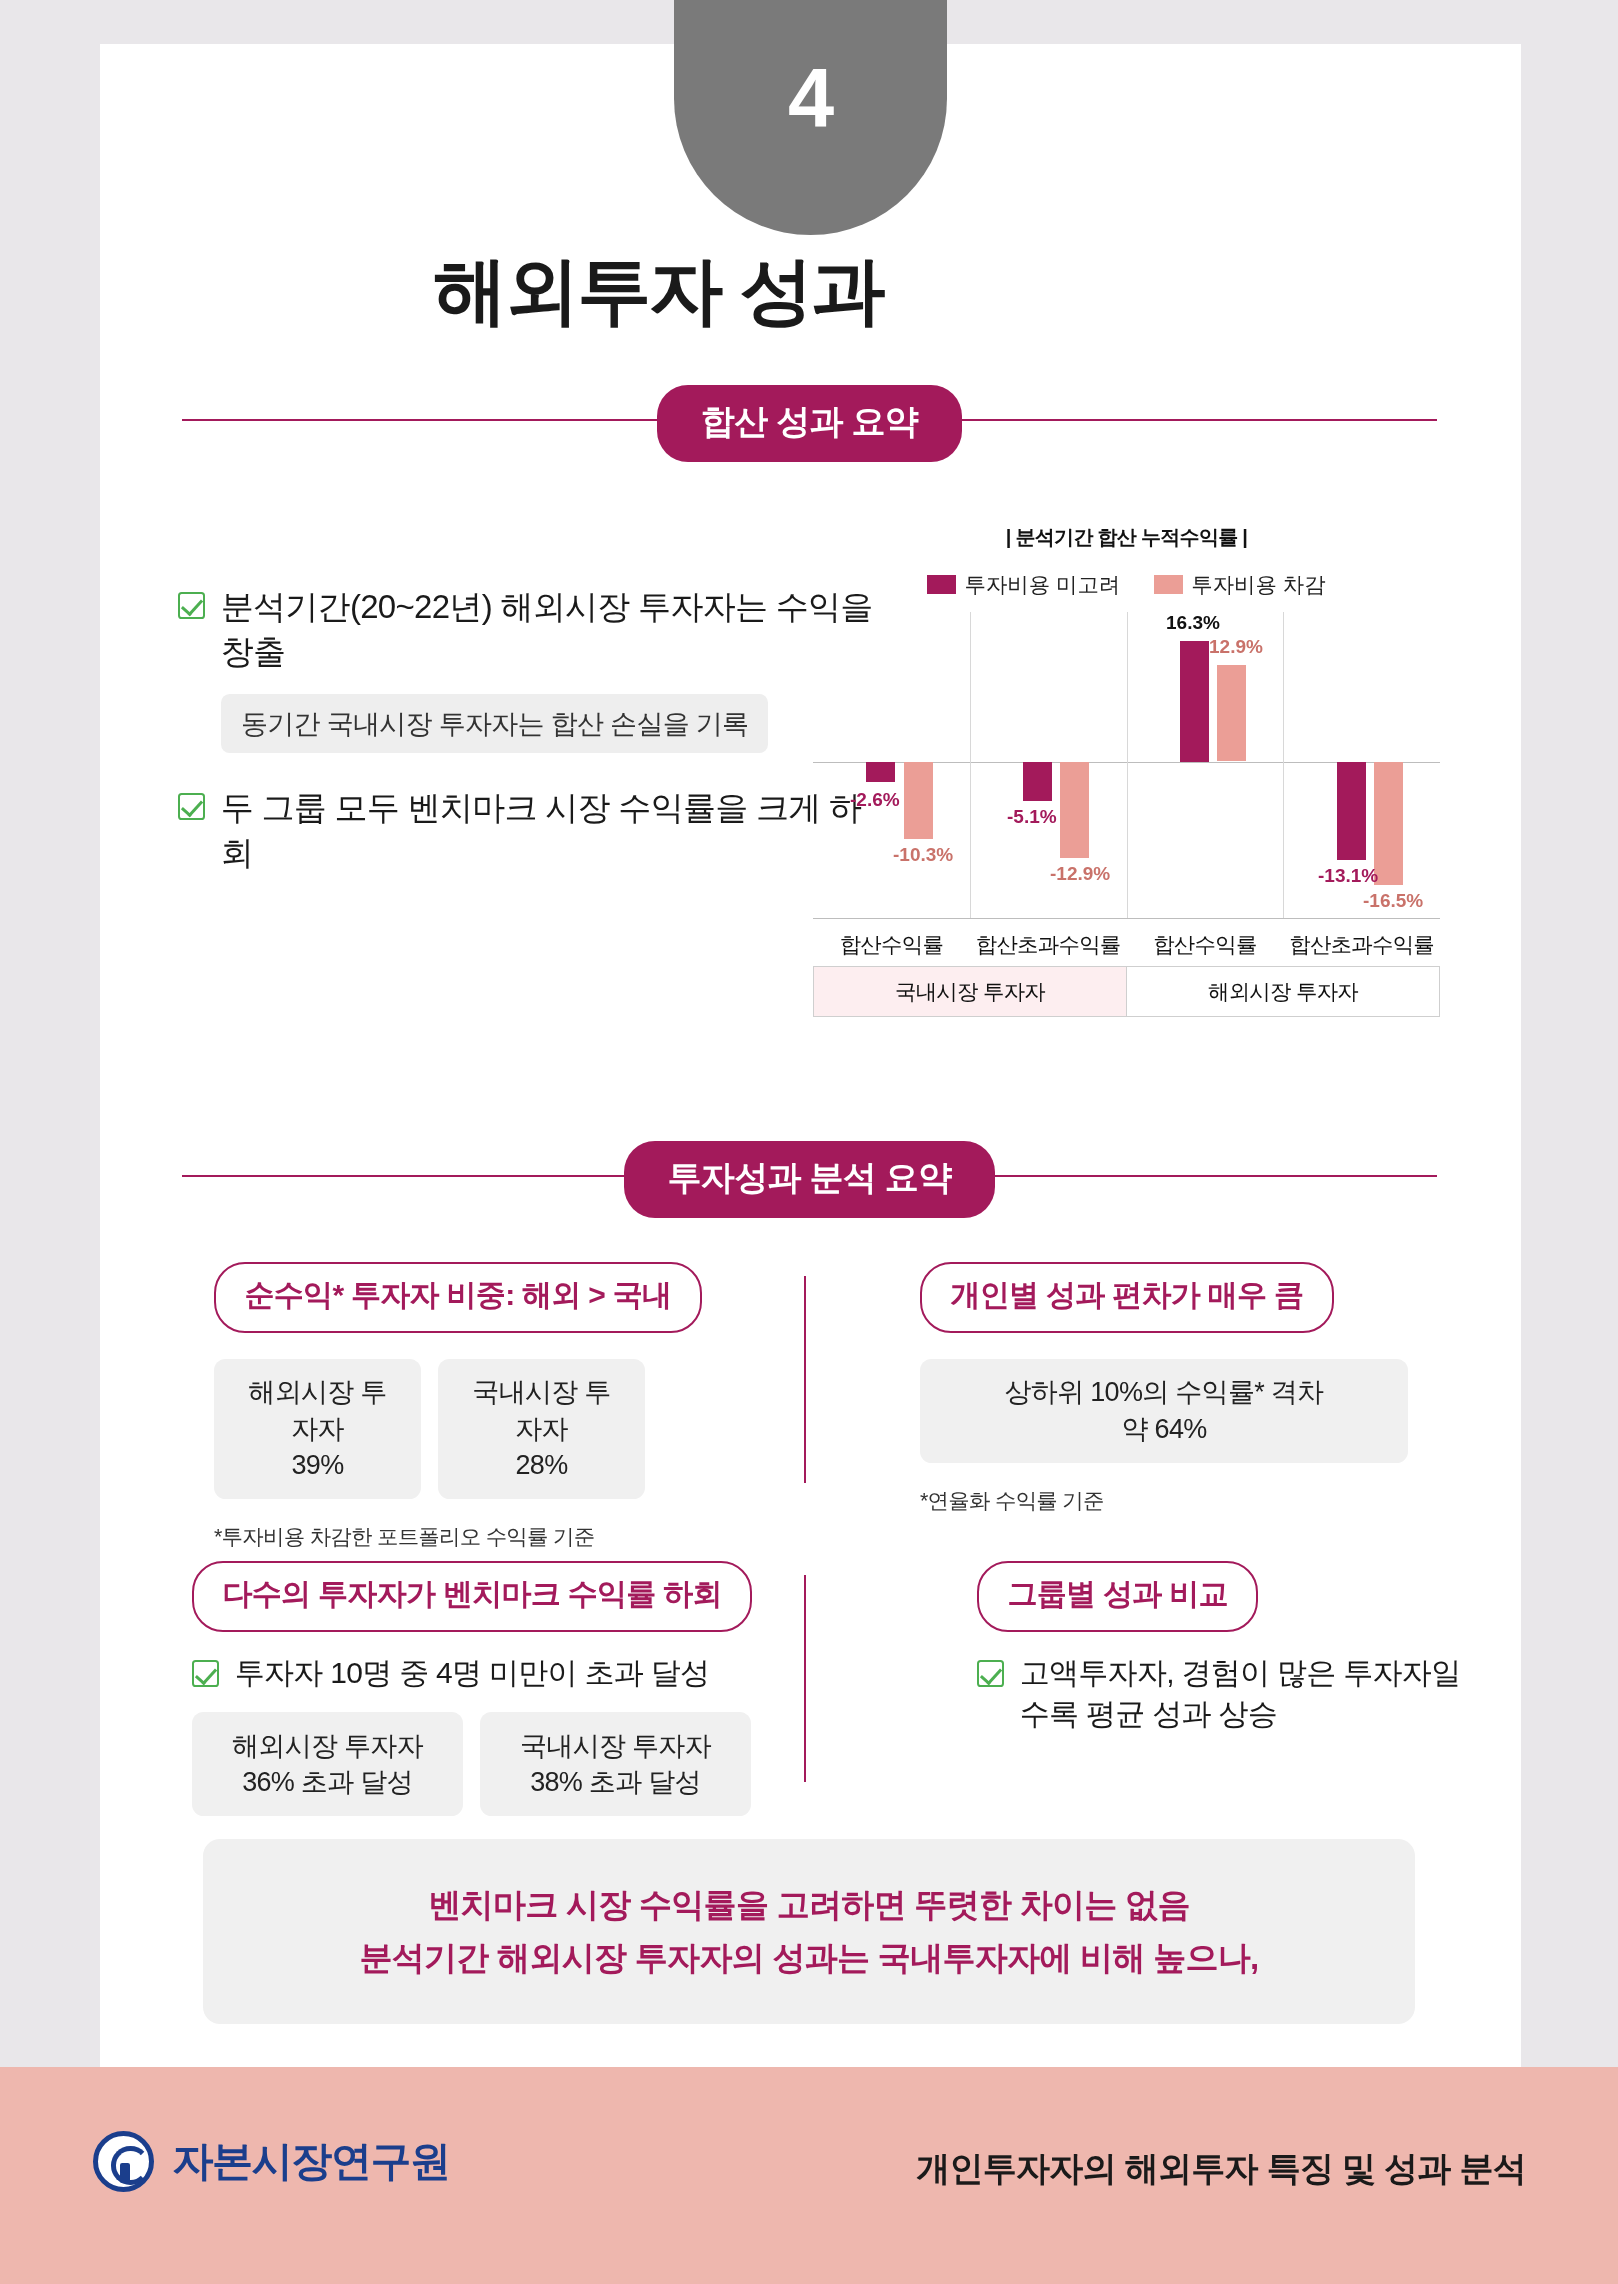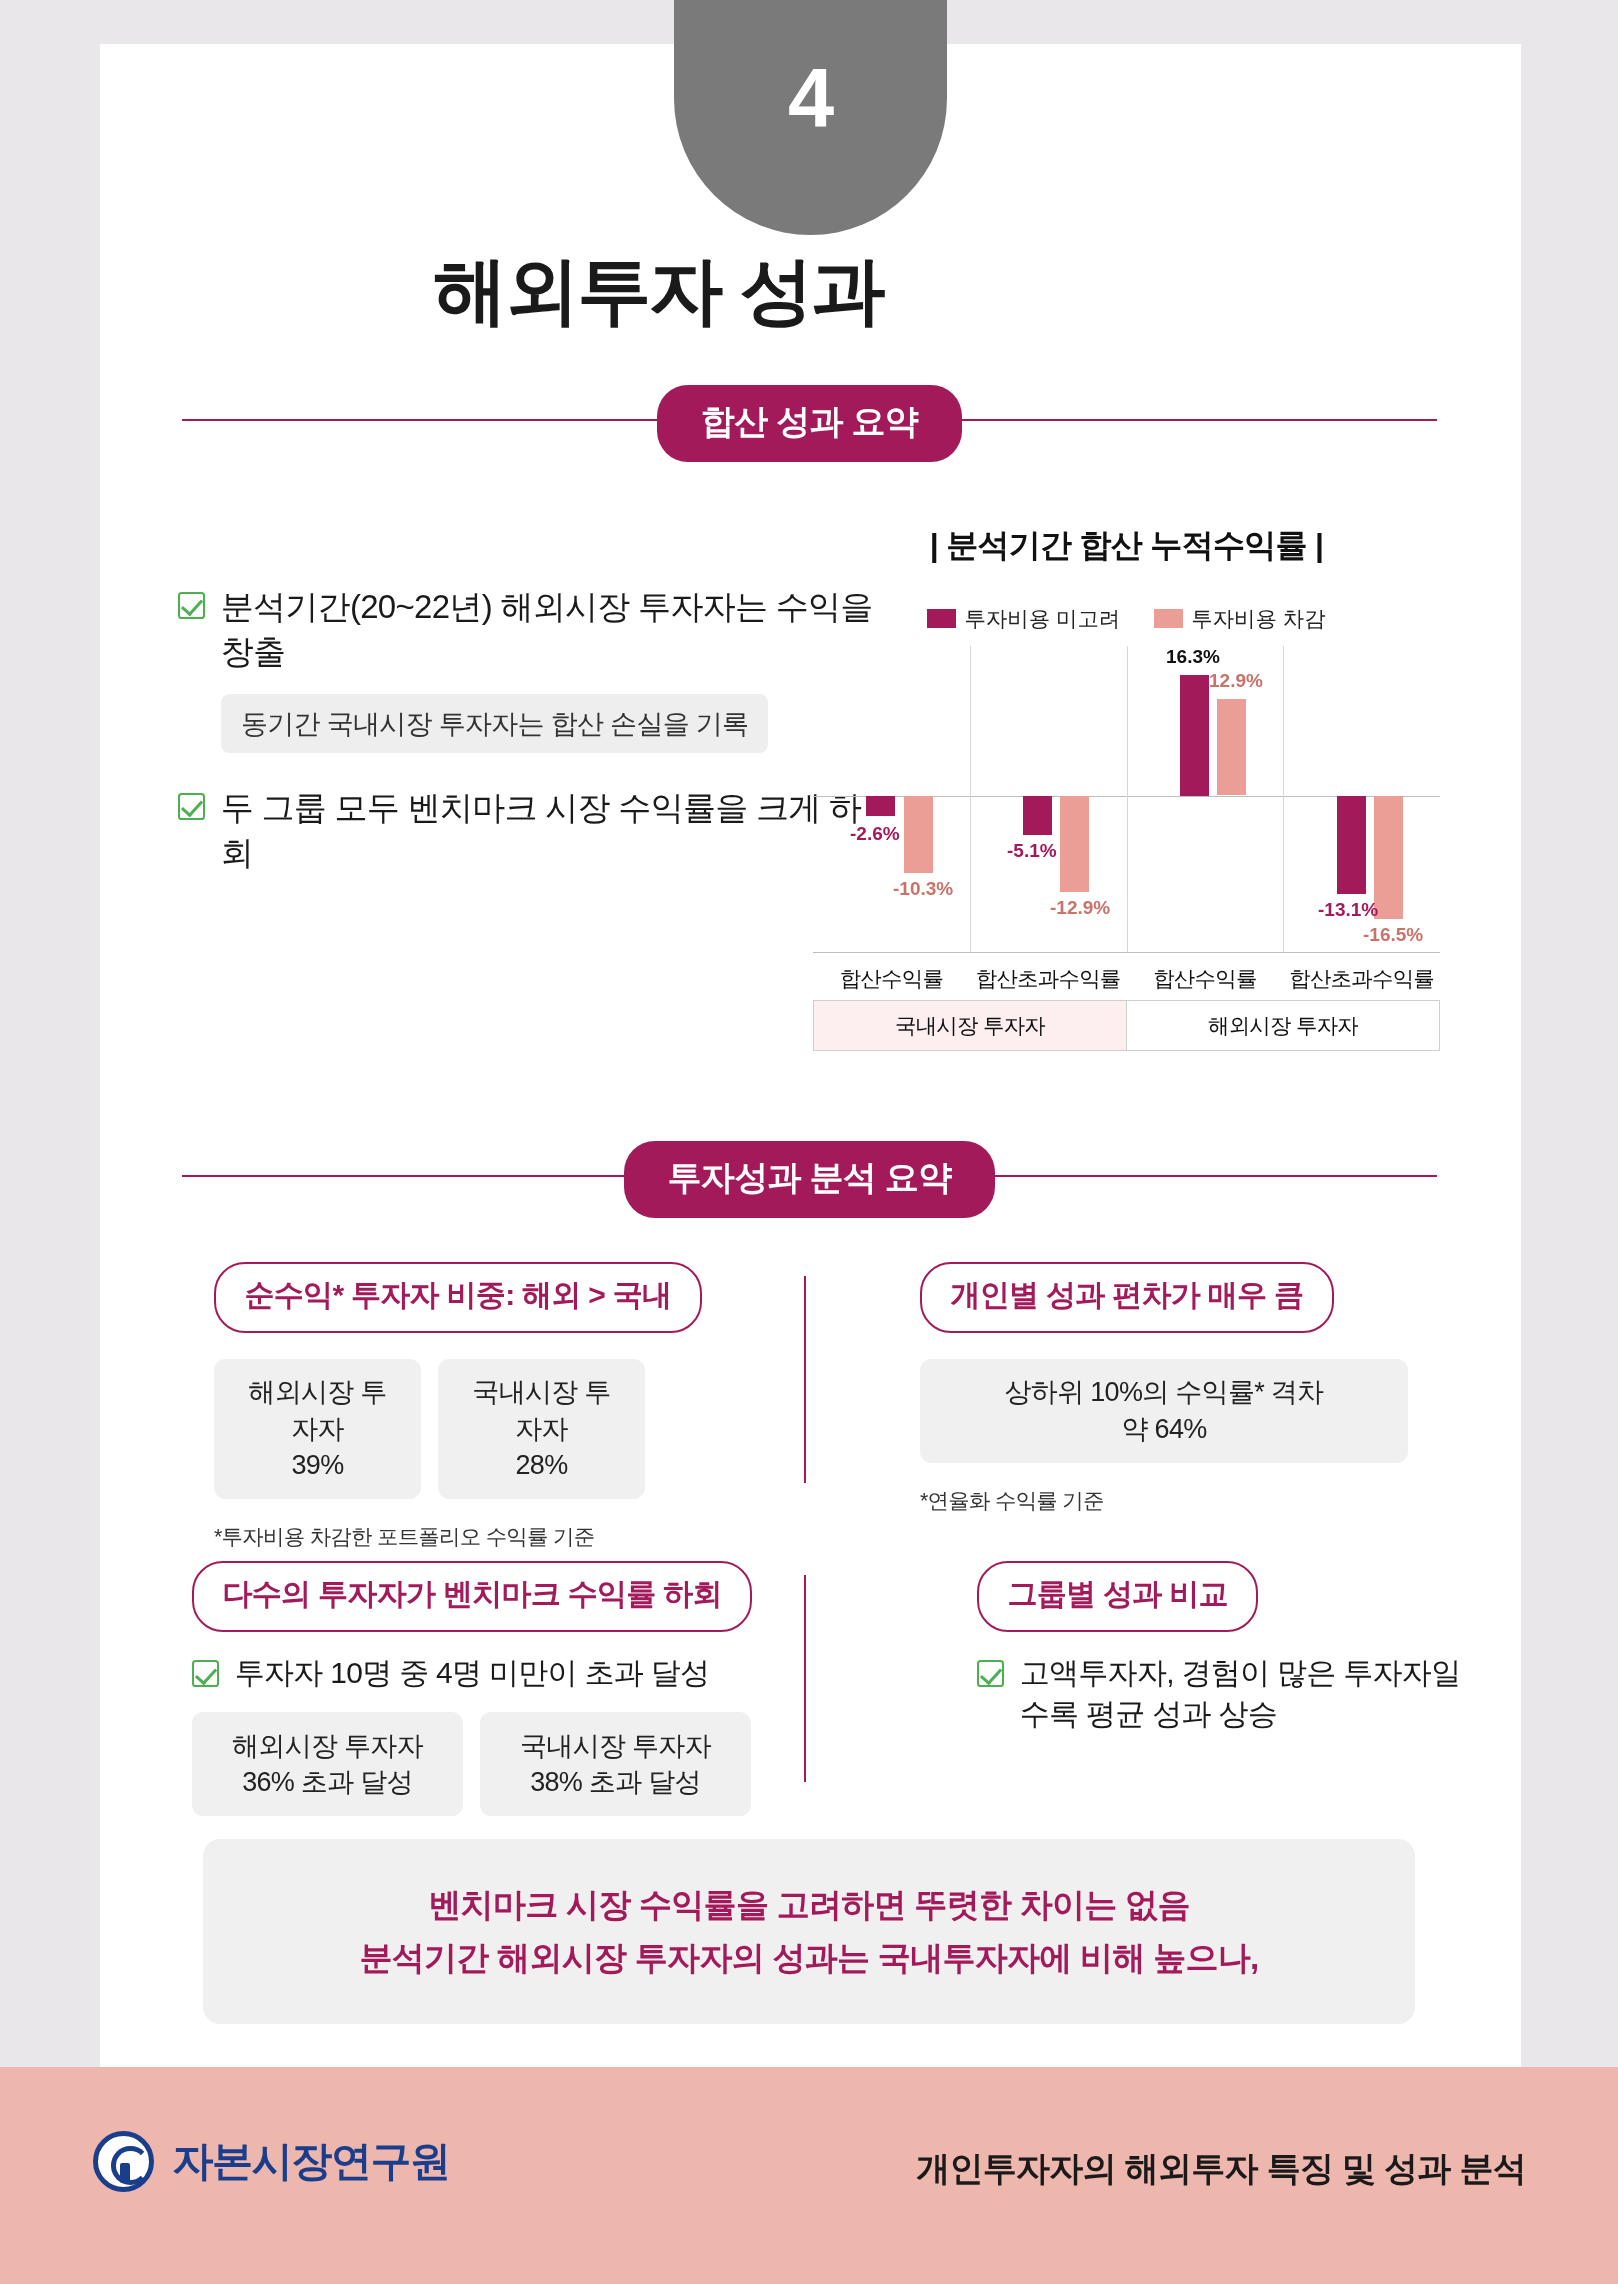--- a/index.html
+++ b/index.html
@@ -58,22 +58,22 @@
     border:solid #4caf50; border-width:0 3.6px 3.6px 0; transform:rotate(42deg);
   }
   .bullet-text { font-size:33px; color:#1a1a1a; line-height:1.35; letter-spacing:-0.7px; }
   .subnote {
     display:inline-block; background:#eeeeee; border-radius:8.6px;
     font-size:27px; color:#333; padding:11.4px 20px; margin:7.1px 0 33px 43px;
     letter-spacing:-0.7px;
   }
   
   .chart-area { position:absolute; left:813px; top:524px; width:627px; }
-  .chart-title { text-align:center; font-size:32px; font-weight:bold; color:#111; letter-spacing:-0.7px; }
-  .legend { display:flex; justify-content:center; gap:34px; margin-top:36px; }
+  .chart-title { text-align:center; font-size:20px; font-weight:bold; color:#111; letter-spacing:-0.7px; }
+  .legend { display:flex; justify-content:center; gap:34px; margin-top:19px; }
   .legend-item { display:flex; align-items:center; font-size:21.4px; color:#222; }
   .legend-swatch { width:28.5px; height:18.5px; margin-right:8.6px; }
   .plot {
     position:relative; margin-top:13px; height:307px;
     border-bottom:1.4px solid #bdbdbd;
   }
   .zero-line { position:absolute; left:0; right:0; top:150px; height:1.4px; background:#bdbdbd; }
   .vline { position:absolute; top:0; bottom:0; width:1.4px; background:#d8d8d8; }
   .bar { position:absolute; width:28.5px; }
   .bar-lab { position:absolute; font-size:19px; font-weight:bold; white-space:nowrap; }

